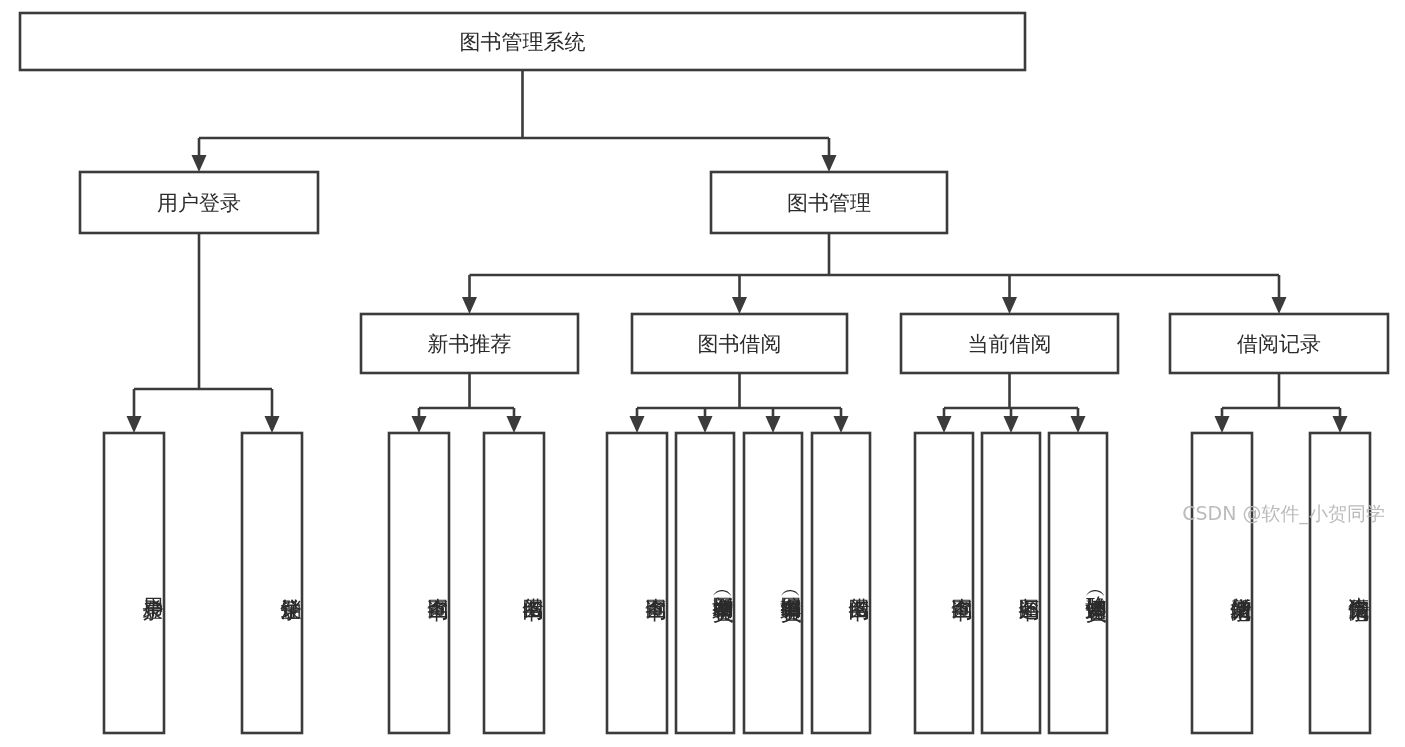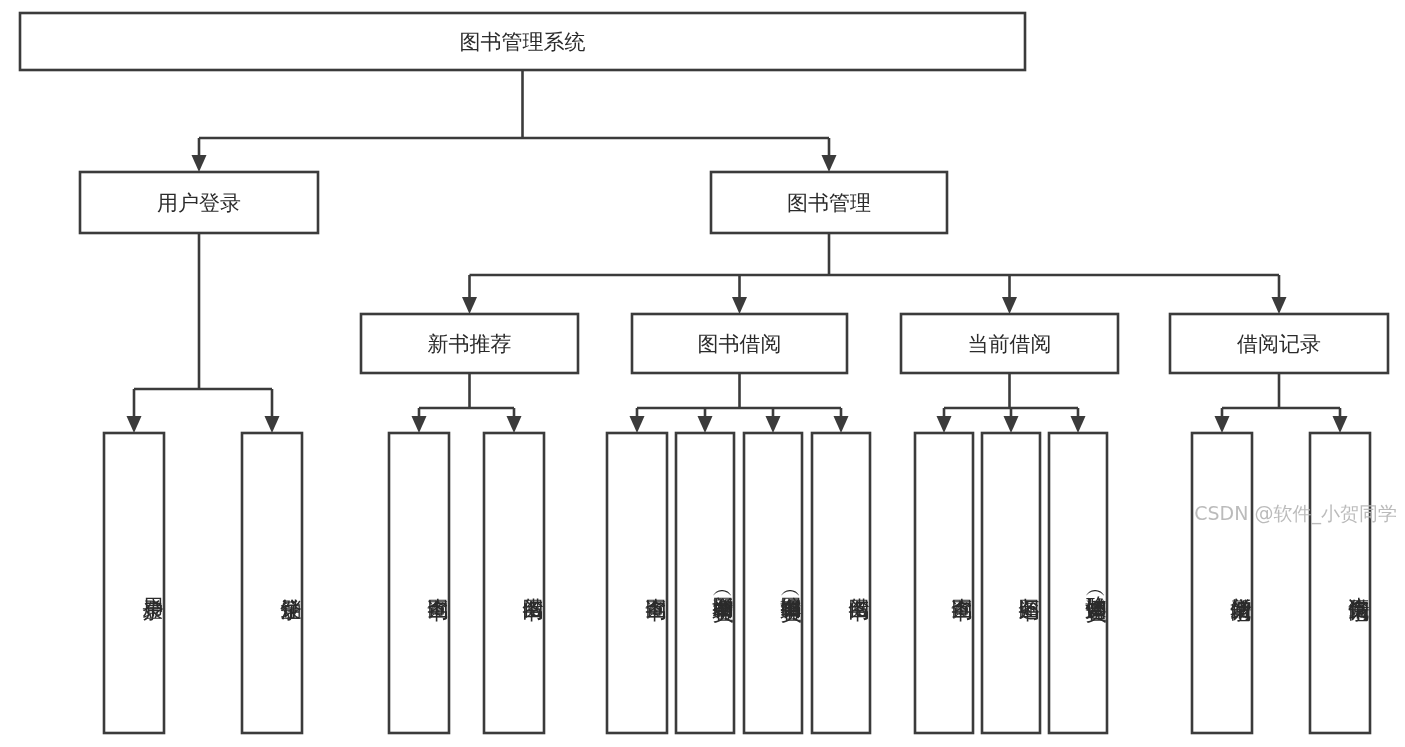--- a/index.html
+++ b/index.html
@@ -58,21 +58,21 @@
     color: #2b2b2b;
     letter-spacing: 1px;
     display: flex;
     align-items: flex-start;
     justify-content: center;
     white-space: nowrap;
     pointer-events: none;
   }
   .watermark {
     position: absolute;
-    right: 8px;
+    right: 20px;
     bottom: 6px;
     font-family: "DejaVu Sans", "Liberation Sans", sans-serif;
     font-size: 19px;
     color: #b8b8b8;
     white-space: nowrap;
     opacity: 0.95;
   }
 </style>
 </head>
 <body>

